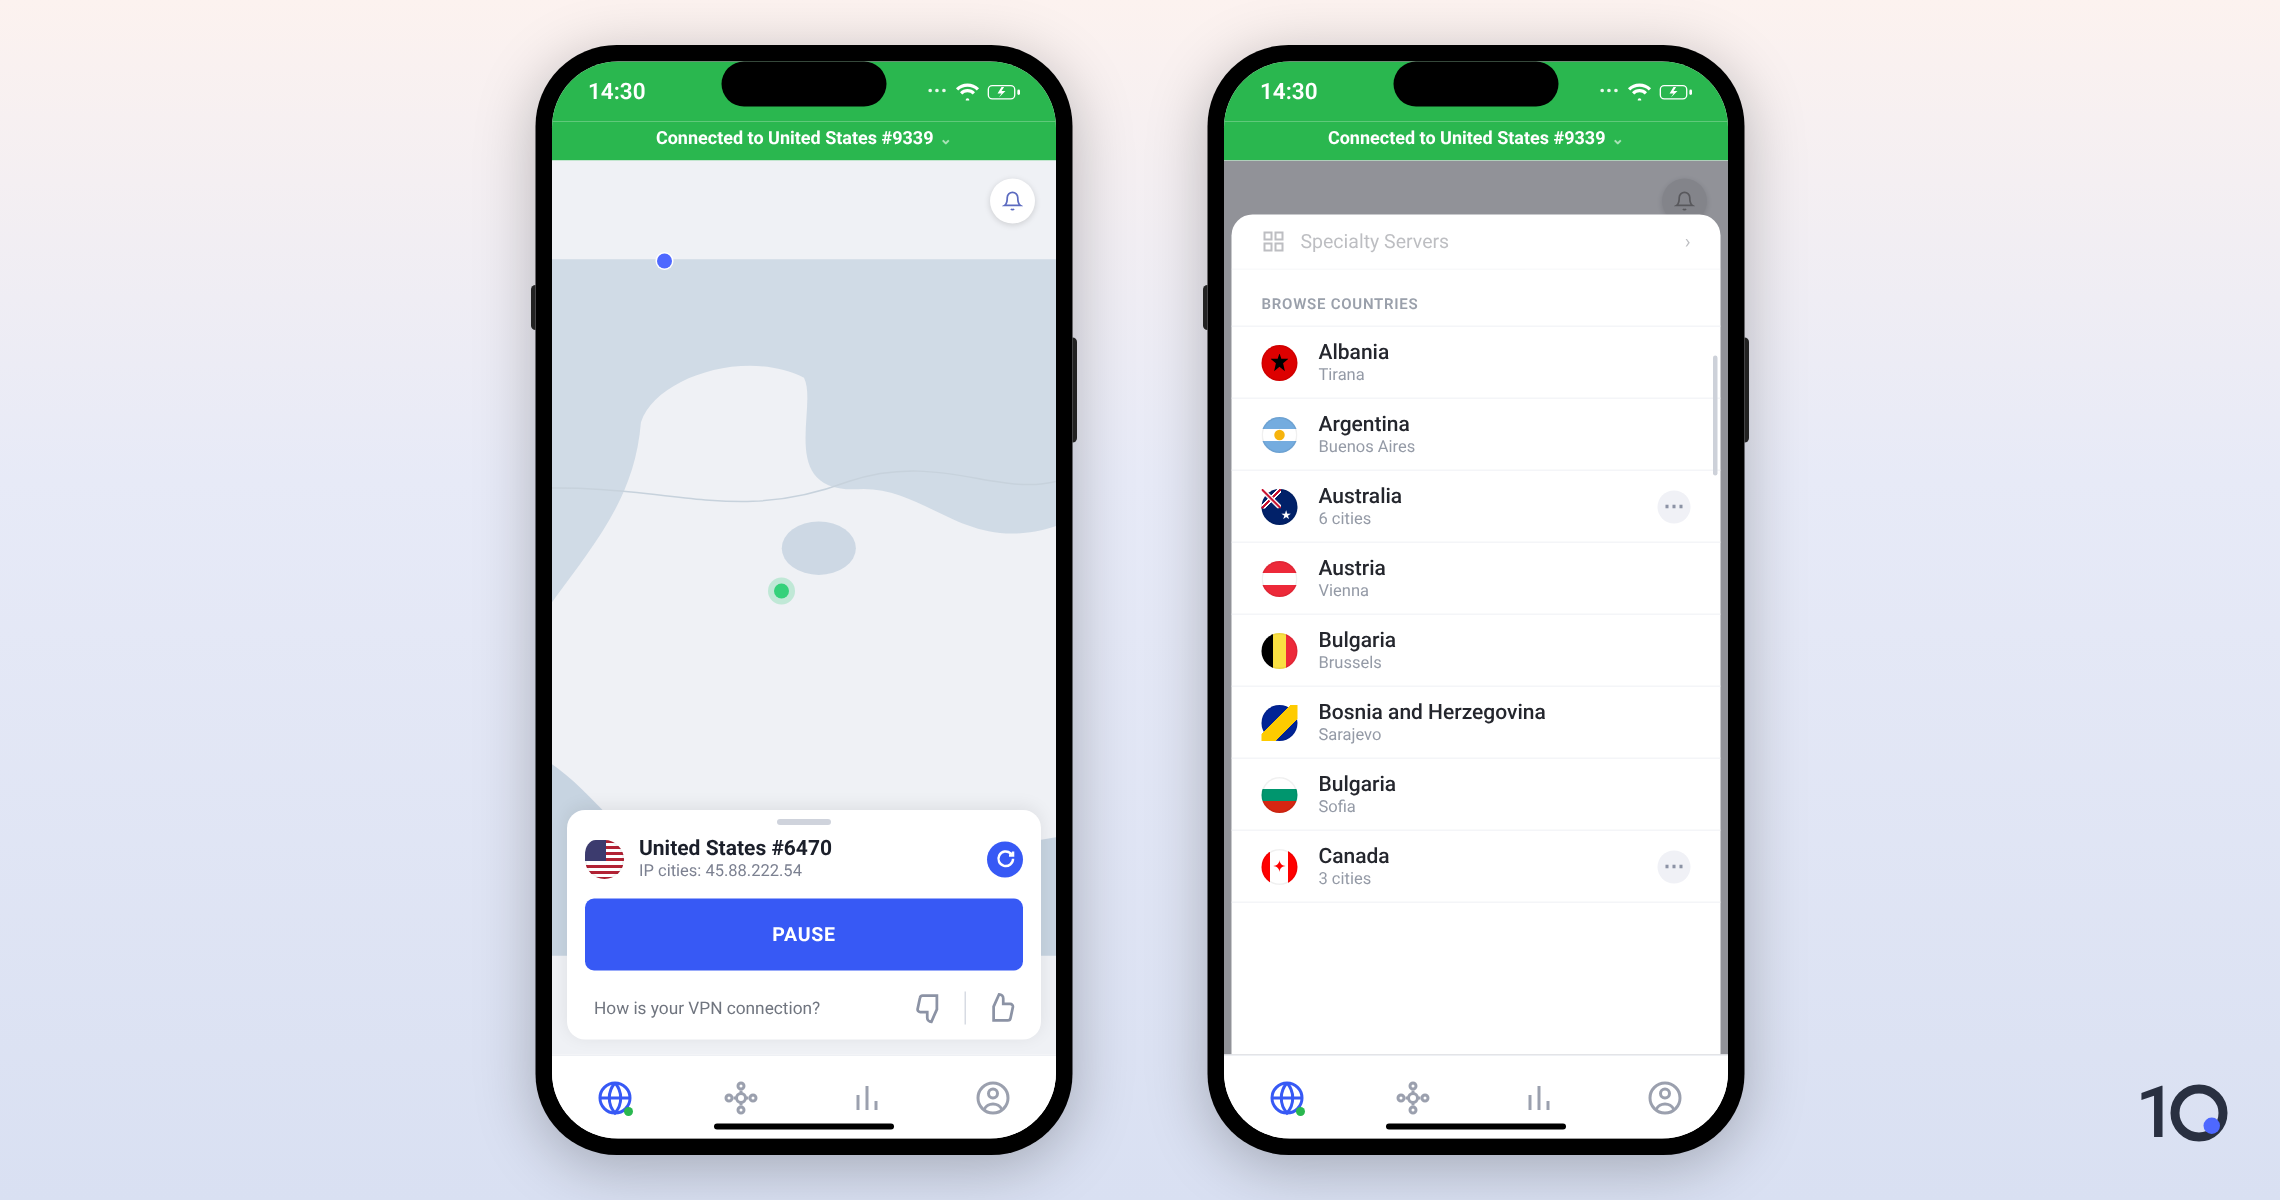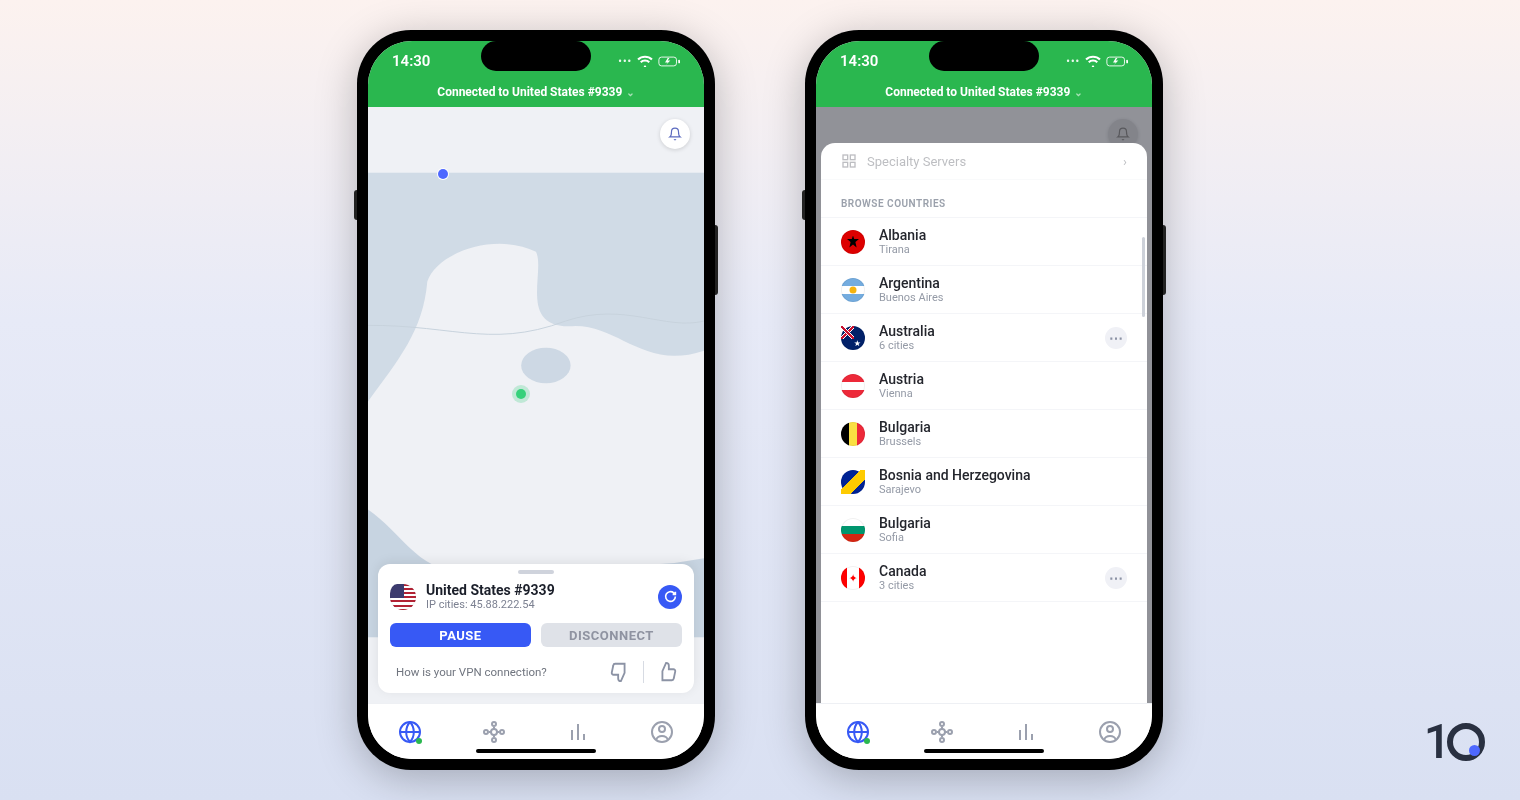--- a/index.html
+++ b/index.html
@@ -65,21 +65,21 @@
     box-shadow:inset 0 0 0 1px rgba(0,0,0,.06);
   }
   .servername { font-weight:700; font-size:14px; color:#1b1f2a;}
   .ip { font-size:11px; color:#7c8191;}
   .refresh {
     margin-left:auto; width:24px; height:24px; border-radius:50%; background:#3759f5; color:#fff;
     display:flex; align-items:center; justify-content:center; font-size:13px;
   }
   .btnrow { display:flex; gap:10px; margin-top:12px;}
   .btn {
-    flex:1; height:24px; border-radius:6px; font-weight:700; font-size:13px; letter-spacing:.5px;
+    flex:1; height:48px; border-radius:6px; font-weight:700; font-size:13px; letter-spacing:.5px;
     display:flex; align-items:center; justify-content:center; border:none; cursor:pointer;
   }
   .btn.primary { background:#3759f5; color:#fff; }
   .btn.secondary { background:#dfe2e8; color:#8f93a1; }
   .feedback { display:flex; align-items:center; gap:12px; margin-top:12px; padding:2px 4px 2px 6px;}
   .feedback .q { font-size:11.5px; color:#70757f; flex:1;}
   .thumb { width:22px; color:#8c93a5; cursor:pointer;}
   .divider { width:1px; height:22px; background:#d7dbe3;}
   .tabbar {
     height:56px; background:#fff; border-top:1px solid #eef0f4;
@@ -183,32 +183,31 @@
             <path d="M18 8A6 6 0 006 8c0 7-3 9-3 9h18s-3-2-3-9M13.7 21a2 2 0 01-3.4 0"></path>
           </svg>
       </div>
       <div class="pin blue"></div>
       <div class="pin green"></div>
       <div class="card">
         <div class="handle"></div>
         <div class="server">
           <div class="flag flag-us"></div>
           <div>
-            <div class="servername">United States #9339</div>
+            <div class="servername">United States #6470</div>
             <div class="ip">IP cities: 45.88.222.54</div>
           </div>
           <div class="refresh">
             <svg width="13" height="13" viewBox="0 0 24 24" fill="none" stroke="#fff" stroke-width="3">
                 <path d="M21 12a9 9 0 11-3-6.7L21 8M21 3v5h-5"></path>
               </svg>
           </div>
         </div>
         <div class="btnrow">
           <button class="btn primary">PAUSE</button>
-          <button class="btn secondary">DISCONNECT</button>
         </div>
         <div class="feedback">
           <span class="q">How is your VPN connection?</span>
           <svg class="thumb" viewBox="0 0 24 24" fill="none" stroke="currentColor" stroke-width="2">
               <path d="M10 15v4a3 3 0 003 3l4-9V3H6.7a2 2 0 00-2 1.7L3 12.7A2 2 0 005 15z"></path>
             </svg>
           <div class="divider"></div>
           <svg class="thumb" viewBox="0 0 24 24" fill="none" stroke="currentColor" stroke-width="2">
               <path d="M14 9V5a3 3 0 00-3-3l-4 9v10h10.3a2 2 0 002-1.7l1.7-8a2 2 0 00-2-2.3z"></path>
             </svg>

